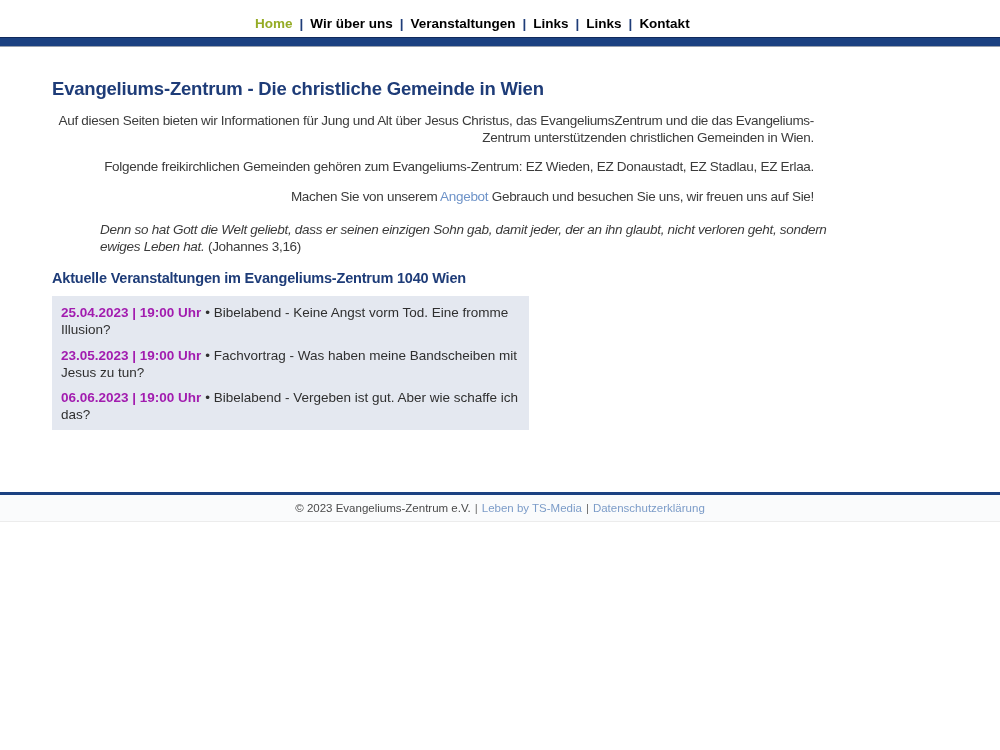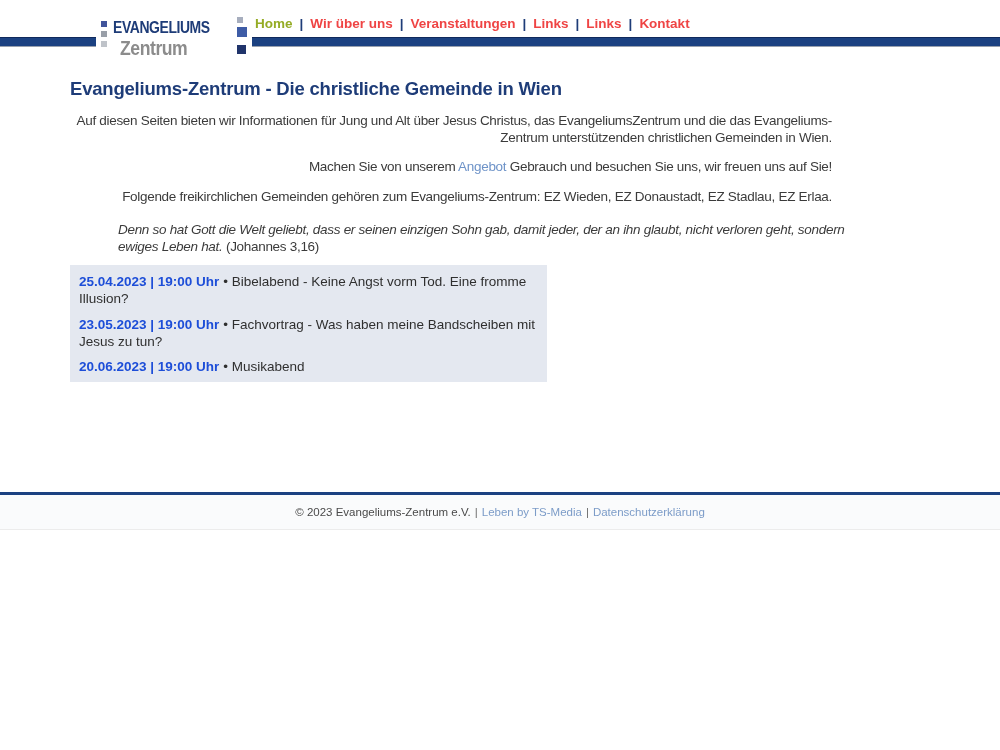--- a/index.html
+++ b/index.html
@@ -41,26 +41,26 @@
   .logo-line2 {
     margin-left:7px; font-size:20px; font-weight:bold; color:#8c8c8c;
     letter-spacing:-0.5px; line-height:20px;
     transform:scaleX(0.88); transform-origin:left center; white-space:nowrap;
   }
   .nav {
     position:absolute; left:255px; top:16px; z-index:2;
     display:flex; align-items:center; white-space:nowrap;
     font-size:13.5px; font-weight:bold; color:#1e3c78;
   }
-  .nav-item { color:#ef4444; cursor:pointer; text-decoration:none; }
+  .nav-item { color:#000000; cursor:pointer; text-decoration:none; }
   .nav-item.active { color:#95ac25; }
   .nav-sep { margin:0 7px; color:#1e3c78; }
 
   
-  .main { height:432px; padding:1px 110px 0 70px; }
+  .main { height:432px; padding:1px 110px 0 52px; }
   h1.page-title {
     margin-top:17px; font-size:18.5px; font-weight:bold; color:#1e3c78;
     letter-spacing:-0.2px;
   }
   .para {
     margin-top:13px; font-size:13.5px; line-height:1.24; color:#3b3b3b;
     letter-spacing:-0.3px; max-width:762px;text-align:right;
   }
   .para .inline-link { color:#6e93c8; text-decoration:none; cursor:pointer; }
   .quote {
@@ -71,57 +71,41 @@
   h2.events-title {
     margin-top:15px; font-size:14.5px; font-weight:bold; color:#1e3c78;
     letter-spacing:-0.2px;
   }
   .events-box {
     margin-top:10px; width:477px; background:#e4e8f0;
     padding:9px 10px 6px 9px; font-size:13.5px; line-height:1.24; color:#2f2f2f;
   }
   .event-row { margin-bottom:9px; }
   .event-row:last-child { margin-bottom:0; }
-  .event-date { font-weight:bold; color:#1d4ed8; }
+  .event-date { font-weight:bold; color:#a21caf; }
   .event-bullet { color:#2f2f2f; }
 
   
   .footer-line { height:3px; background:#1b4181; }
   .footer-band {
-    height:35px; background:#fafbfc; border-bottom:1px solid #ececec;
+    height:27px; background:#fafbfc; border-bottom:1px solid #ececec;
     display:flex; align-items:center; justify-content:center;
     font-size:11.5px; color:#4a4a4a; white-space:nowrap;
   }
   .footer-band .footer-sep { margin:0 4px; color:#6b6b6b; }
   .footer-link { color:#7c9cc8; text-decoration:none; cursor:pointer; }
 </style>
 </head>
 <body>
 
 <div class="page">
 
   <div class="header">
     <div class="topbar"></div>
 
-    <div class="logo">
-      <span class="sq-col left">
-        <span class="sq sq-l1"></span>
-          <span class="sq sq-l2"></span>
-          <span class="sq sq-l3"></span>
-      </span>
-      <span class="logo-text">
-        <div class="logo-line1">EVANGELIUMS</div>
-        <div class="logo-line2">Zentrum</div>
-      </span>
-      <span class="sq-col right">
-        <span class="sq sq-r1"></span>
-          <span class="sq sq-r2"></span>
-          <span class="sq sq-r3"></span>
-      </span>
-    </div>
 
     <nav class="nav">
       <a class="nav-item active">Home</a>
       <span class="nav-sep">|</span>
       <a class="nav-item">Wir über uns</a>
       <span class="nav-sep">|</span>
       <a class="nav-item">Veranstaltungen</a>
       <span class="nav-sep">|</span>
       <a class="nav-item">Links</a>
       <span class="nav-sep">|</span>
@@ -129,31 +113,32 @@
       <span class="nav-sep">|</span>
       <a class="nav-item">Kontakt</a>
     </nav>
   </div>
 
   <div class="main">
     <h1 class="page-title">Evangeliums-Zentrum - Die christliche Gemeinde in Wien</h1>
 
     <p class="para">Auf diesen Seiten bieten wir Informationen für Jung und Alt über Jesus Christus, das EvangeliumsZentrum und die das Evangeliums-Zentrum unterstützenden christlichen Gemeinden in Wien.</p>
 
+    <p class="para">Folgende freikirchlichen Gemeinden gehören zum Evangeliums-Zentrum: EZ Wieden, EZ Donaustadt, EZ Stadlau, EZ Erlaa.</p>
+
     <p class="para"><span>Machen Sie von unserem </span><a class="inline-link">Angebot</a><span> Gebrauch und besuchen Sie uns, wir freuen uns auf Sie!</span></p>
-
-    <p class="para">Folgende freikirchlichen Gemeinden gehören zum Evangeliums-Zentrum: EZ Wieden, EZ Donaustadt, EZ Stadlau, EZ Erlaa.</p>
 
     <p class="quote"><span class="quote-text">Denn so hat Gott die Welt geliebt, dass er seinen einzigen Sohn gab, damit jeder, der an ihn glaubt, nicht verloren geht, sondern ewiges Leben hat.</span><span class="quote-ref"> (Johannes 3,16)</span></p>
 
+    <h2 class="events-title">Aktuelle Veranstaltungen im Evangeliums-Zentrum 1040 Wien</h2>
 
     <div class="events-box">
       <div class="event-row"><span class="event-date">25.04.2023 | 19:00 Uhr</span> <span class="event-bullet">•</span> <span class="event-title">Bibelabend - Keine Angst vorm Tod. Eine fromme Illusion?</span></div>
       <div class="event-row"><span class="event-date">23.05.2023 | 19:00 Uhr</span> <span class="event-bullet">•</span> <span class="event-title">Fachvortrag - Was haben meine Bandscheiben mit Jesus zu tun?</span></div>
-      <div class="event-row"><span class="event-date">20.06.2023 | 19:00 Uhr</span> <span class="event-bullet">•</span> <span class="event-title">Musikabend</span></div>
+      <div class="event-row"><span class="event-date">06.06.2023 | 19:00 Uhr</span> <span class="event-bullet">•</span> <span class="event-title">Bibelabend - Vergeben ist gut. Aber wie schaffe ich das?</span></div>
     </div>
   </div>
 
   <div class="footer-line"></div>
   <div class="footer-band">
     <span>© 2023 Evangeliums-Zentrum e.V.</span>
     <span class="footer-sep">|</span>
     <a class="footer-link">Leben by TS-Media</a>
     <span class="footer-sep">|</span>
     <a class="footer-link">Datenschutzerklärung</a>

